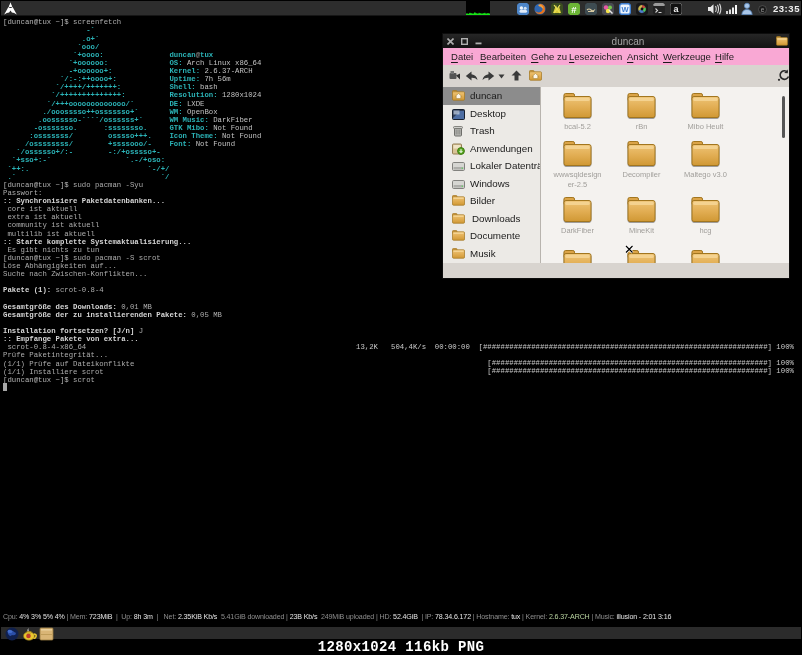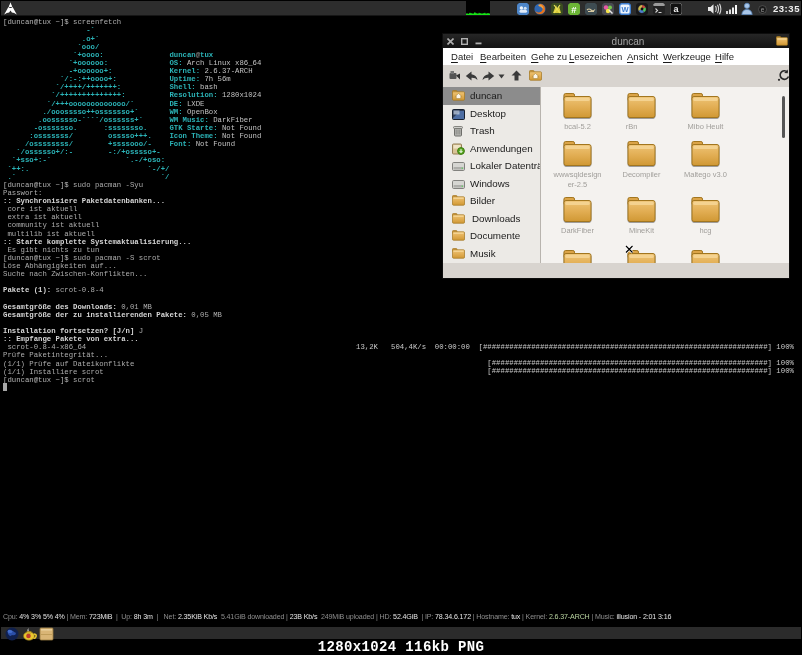--- a/index.html
+++ b/index.html
@@ -13,21 +13,21 @@
 #term b { color:#d6d6d6; font-weight:bold; }
 #term .p { color:#b4b4b4; }
 #term .c { color:#2bb3b7; font-weight:bold; }
 #term .w { color:#c2c2c2; font-weight:normal; }
 #bars { position:absolute; left:355px; top:342.09999999999997px; font-family:"Liberation Mono", monospace;
   font-size:7.3px; line-height:8.12px; color:#c9c9c9; white-space:pre; }
 #fm { position:absolute; left:441px; top:32px; width:348px; height:246px; background:#d8d4cf; border:1px solid #0d0d0d; }
 #fmtitle { position:absolute; left:0; top:0; width:346px; height:14px; background:linear-gradient(#262626,#131313); }
 #fmtitle .t { position:absolute; left:0; width:346px; text-align:center; top:1.5px; font-size:10px; color:#a2a2a2; padding-left:24px; }
 .wbtn { position:absolute; top:3.5px; width:7px; height:7px; }
-#fmmenu { position:absolute; left:0; top:14px; width:346px; height:17px; background:#ffffff; font-size:9.5px; color:#1a1a1a;padding-left:38px; }
+#fmmenu { position:absolute; left:0; top:14px; width:346px; height:17px; background:#f9a8d4; font-size:9.5px; color:#1a1a1a;padding-left:38px; }
 #fmmenu span { position:absolute; top:3px; }
 #fmmenu u { text-decoration-thickness:0.8px; text-underline-offset:1.5px; }
 #fmtool { position:absolute; left:0; top:31px; width:346px; height:22px; background:#d8d4cf; }
 #path { position:absolute; left:101px; top:3.5px; width:227px; height:15.5px; background:#fbfbfa; border:1px solid #8e8a84; font-size:9.5px; color:#1a1a1a; padding:1.5px 0 0 4px; }
 #fmbody { position:absolute; left:0; top:53px; width:346px; height:176px; background:#f4f2ef; }
 #fmside { position:absolute; left:0; top:0; width:98px; height:176px; background:#eceae6; border-right:1px solid #b8b4ae; font-size:9.8px; color:#1a1a1a; white-space:nowrap; overflow:hidden; }
 #fmside .sel { background:#8c8c8c; }
 #fmfiles { position:absolute; left:98px; top:0; width:248px; height:176px; overflow:hidden; }
 .flabel { font-size:7.5px; color:#a09e9a; text-align:center; line-height:10.5px; filter:blur(0.3px); }
 #fmscroll { position:absolute; left:337px; top:0; width:9px; height:176px; background:#f3f1ee; }
@@ -61,21 +61,21 @@
 <span class="c">                 `ooo/                </span>
 <span class="c">                `+oooo:               </span><span class="c">duncan</span><span style="color:#8f8f8f">@</span><span class="c">tux</span>
 <span class="c">               `+oooooo:              </span><span class="c">OS:</span><span class="w"> Arch Linux x86_64</span>
 <span class="c">               -+oooooo+:             </span><span class="c">Kernel:</span><span class="w"> 2.6.37-ARCH</span>
 <span class="c">             `/:-:++oooo+:            </span><span class="c">Uptime:</span><span class="w"> 7h 56m</span>
 <span class="c">            `/++++/+++++++:           </span><span class="c">Shell:</span><span class="w"> bash</span>
 <span class="c">           `/++++++++++++++:          </span><span class="c">Resolution:</span><span class="w"> 1280x1024</span>
 <span class="c">          `/+++ooooooooooooo/`        </span><span class="c">DE:</span><span class="w"> LXDE</span>
 <span class="c">         ./ooosssso++osssssso+`       </span><span class="c">WM:</span><span class="w"> OpenBox</span>
 <span class="c">        .oossssso-````/ossssss+`      </span><span class="c">WM Music:</span><span class="w"> DarkFiber</span>
-<span class="c">       -osssssso.      :ssssssso.     </span><span class="c">GTK Starte:</span><span class="w"> Not Found</span>
+<span class="c">       -osssssso.      :ssssssso.     </span><span class="c">GTK Mibo:</span><span class="w"> Not Found</span>
 <span class="c">      :osssssss/        osssso+++.    </span><span class="c">Icon Theme:</span><span class="w"> Not Found</span>
 <span class="c">     /ossssssss/        +ssssooo/-    </span><span class="c">Font:</span><span class="w"> Not Found</span>
 <span class="c">   `/ossssso+/:-        -:/+osssso+-  </span>
 <span class="c">  `+sso+:-`                 `.-/+oso: </span>
 <span class="c"> `++:.                           `-/+/</span>
 <span class="c"> .`                                 `/</span>
 <span class="p">[duncan@tux ~]$</span> sudo pacman -Syu
 Passwort: 
 <b>:: Synchronisiere Paketdatenbanken...</b>
  core ist aktuell
@@ -359,21 +359,21 @@
             </svg>
           </div>
           <div class="flabel" style="position:absolute;left:22px;top:35.0px;width:90px;margin-left:-30.5px;">bcal-5.2</div>
           <div style="position:absolute;left:86px;top:5.0px;width:29px;height:27px">
             <svg width="29" height="27" viewBox="0 0 29 27" style="position:absolute;left:0;top:0;filter:drop-shadow(0.5px 1px 0.6px rgba(0,0,0,0.35)) blur(0.3px)">
               <rect x="1" y="1.5" width="10.5" height="7" rx="1.6" fill="#dba448" stroke="#a2761f" stroke-width="1"></rect>
               <rect x="1" y="4.5" width="27" height="21" rx="2" fill="url(#fgrad)" stroke="#a2761f" stroke-width="1"></rect>
               <rect x="2.2" y="5.8" width="24.6" height="3.2" rx="1.6" fill="#f6d696" opacity="0.85"></rect>
             </svg>
           </div>
-          <div class="flabel" style="position:absolute;left:76px;top:35.0px;width:90px;margin-left:-30.5px;">rBn</div>
+          <div class="flabel" style="position:absolute;left:86px;top:35.0px;width:90px;margin-left:-30.5px;">rBn</div>
           <div style="position:absolute;left:150px;top:5.0px;width:29px;height:27px">
             <svg width="29" height="27" viewBox="0 0 29 27" style="position:absolute;left:0;top:0;filter:drop-shadow(0.5px 1px 0.6px rgba(0,0,0,0.35)) blur(0.3px)">
               <rect x="1" y="1.5" width="10.5" height="7" rx="1.6" fill="#dba448" stroke="#a2761f" stroke-width="1"></rect>
               <rect x="1" y="4.5" width="27" height="21" rx="2" fill="url(#fgrad)" stroke="#a2761f" stroke-width="1"></rect>
               <rect x="2.2" y="5.8" width="24.6" height="3.2" rx="1.6" fill="#f6d696" opacity="0.85"></rect>
             </svg>
           </div>
           <div class="flabel" style="position:absolute;left:150px;top:35.0px;width:90px;margin-left:-30.5px;">Mibo Heult</div>
           <div style="position:absolute;left:22px;top:52.5px;width:29px;height:27px">
             <svg width="29" height="27" viewBox="0 0 29 27" style="position:absolute;left:0;top:0;filter:drop-shadow(0.5px 1px 0.6px rgba(0,0,0,0.35)) blur(0.3px)">

